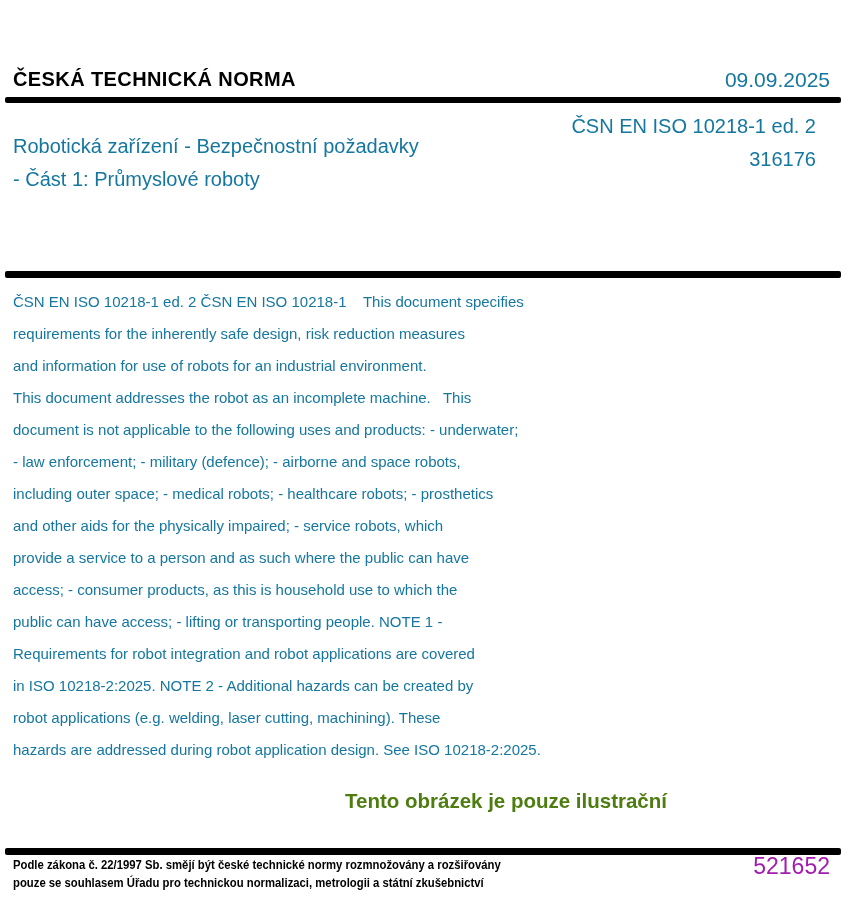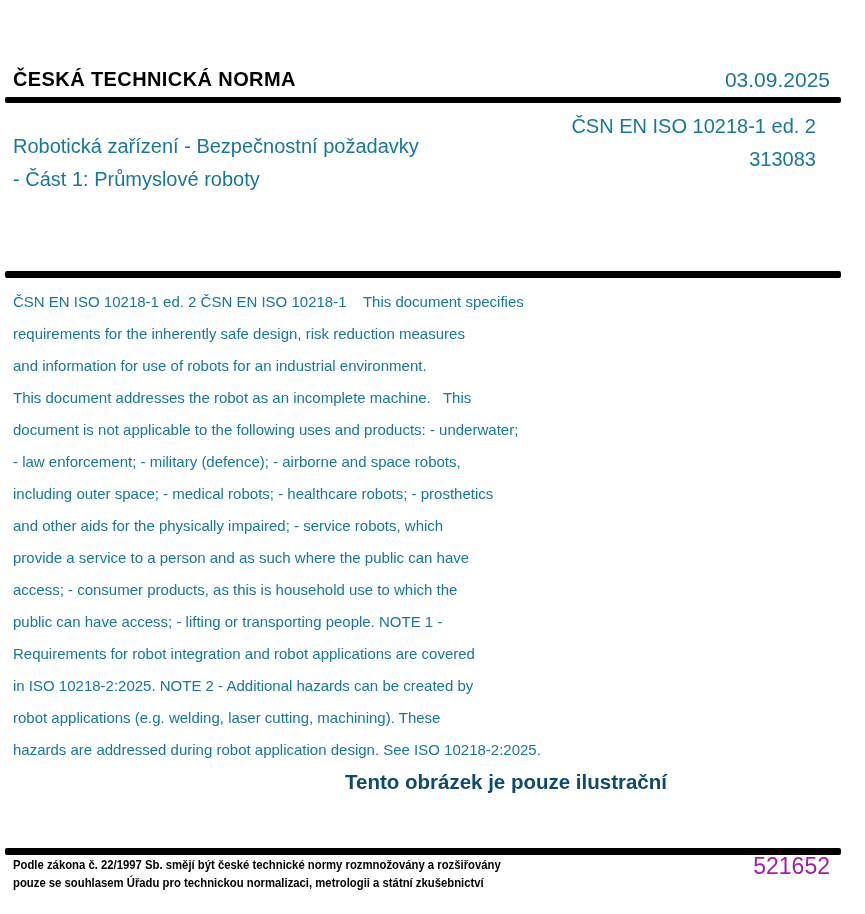--- a/index.html
+++ b/index.html
@@ -73,24 +73,24 @@
     width: 830px;
     font-size: 15px;
     line-height: 32px;
     color: #1577A0;
     white-space: pre-wrap;
   }
 
   .caption {
     position: absolute;
     left: 345px;
-    top: 770px;
+    top: 789px;
     font-size: 20.5px;
     font-weight: bold;
-    color: #0c4a6e;
+    color: #4d7c0f;
     white-space: nowrap;
   }
 
   .footer-legal {
     position: absolute;
     left: 13px;
     top: 856px;
     font-size: 13px;
     font-weight: bold;
     line-height: 18px;
@@ -109,30 +109,30 @@
     white-space: nowrap;
   }
 </style>
 </head>
 <body>
 
 <div class="page">
 
   <div class="header-title">ČESKÁ TECHNICKÁ NORMA</div>
 
-  <div class="header-date">03.09.2025</div>
+  <div class="header-date">09.09.2025</div>
 
   <div class="rule rule-header"></div>
 
   <div class="doc-title">Robotická zařízení - Bezpečnostní požadavky
 - Část 1: Průmyslové roboty</div>
 
   <div class="doc-ref">
     <div>ČSN EN ISO 10218-1 ed. 2</div>
-    <div>313083</div>
+    <div>316176</div>
   </div>
 
   <div class="rule rule-body"></div>
 
   <div class="abstract">ČSN EN ISO 10218-1 ed. 2 ČSN EN ISO 10218-1    This document specifies
 requirements for the inherently safe design, risk reduction measures
 and information for use of robots for an industrial environment.
 This document addresses the robot as an incomplete machine.   This
 document is not applicable to the following uses and products: - underwater;
 - law enforcement; - military (defence); - airborne and space robots,

